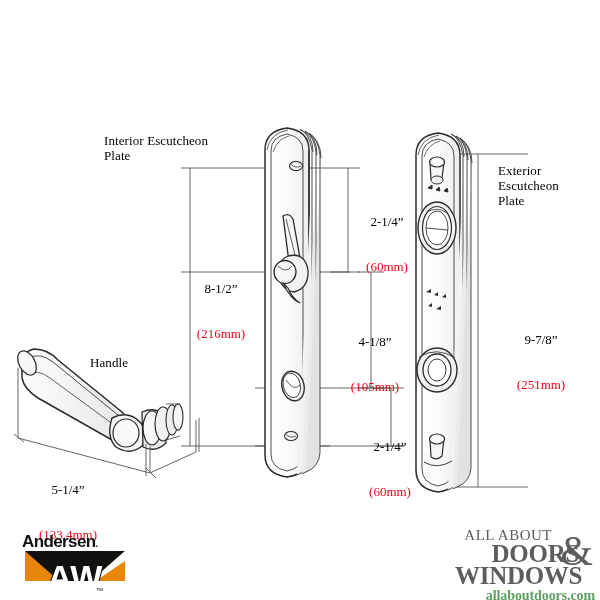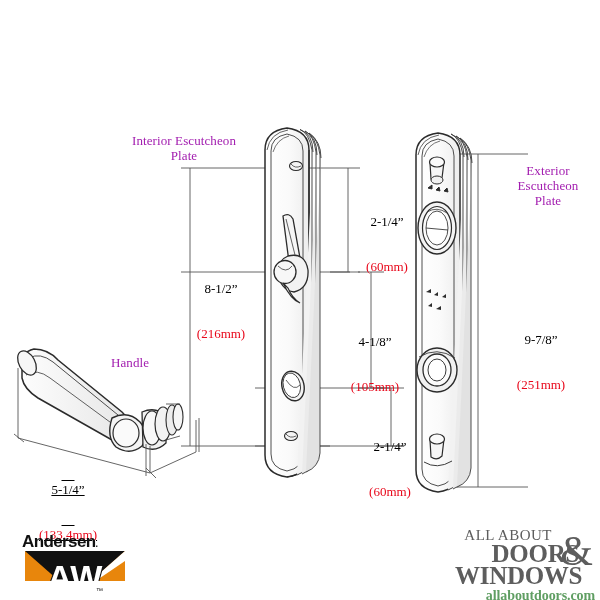--- a/index.html
+++ b/index.html
@@ -10,25 +10,24 @@
   #page {
     position: relative;
     width: 600px;
     height: 600px;
     background: #ffffff;
     overflow: hidden;
     font-family: "Liberation Serif", serif;
   }
   .label {
     position: absolute;
-    color: #a21caf;
+    color: #000000;
     font-family: "Liberation Serif", serif;
     font-size: 13px;
     line-height: 15px;
-    text-align: center;
     white-space: pre;
     letter-spacing: 0.1px;
   }
   .dim {
     position: absolute;
     text-align: center;
     font-family: "Liberation Serif", serif;
     font-size: 13px;
     line-height: 15px;
     white-space: pre;
@@ -339,21 +338,21 @@
   <div class="dim" style="left:350px; top:409px; width:80px;">
     <span class="inch">2-1/4”</span>
     <span class="mm">(60mm)</span>
   </div>
 
   <div class="dim" style="left:495px; top:302px; width:92px;">
     <span class="inch">9-7/8”</span>
     <span class="mm">(251mm)</span>
   </div>
 
-  <div class="dim" style="left:14px; top:452px; width:108px;text-decoration:underline;">
+  <div class="dim" style="left:14px; top:452px; width:108px;">
     <span class="inch">5-1/4”</span>
     <span class="mm">(133.4mm)</span>
   </div>
 
 
   <div id="andersen-logo">
     <div class="word"><span>Andersen</span><span class="tmdot">.</span></div>
     <div class="mark">
       <svg viewBox="0 0 100 44" width="100" height="44">
         <rect x="0" y="0" width="100" height="44" fill="#E8860C"></rect>

